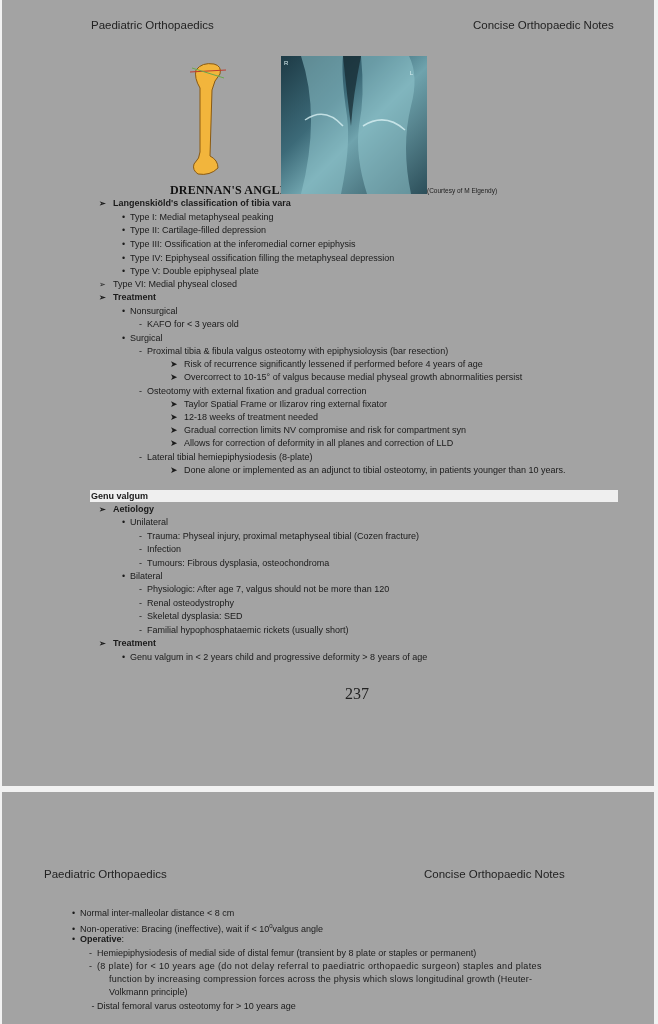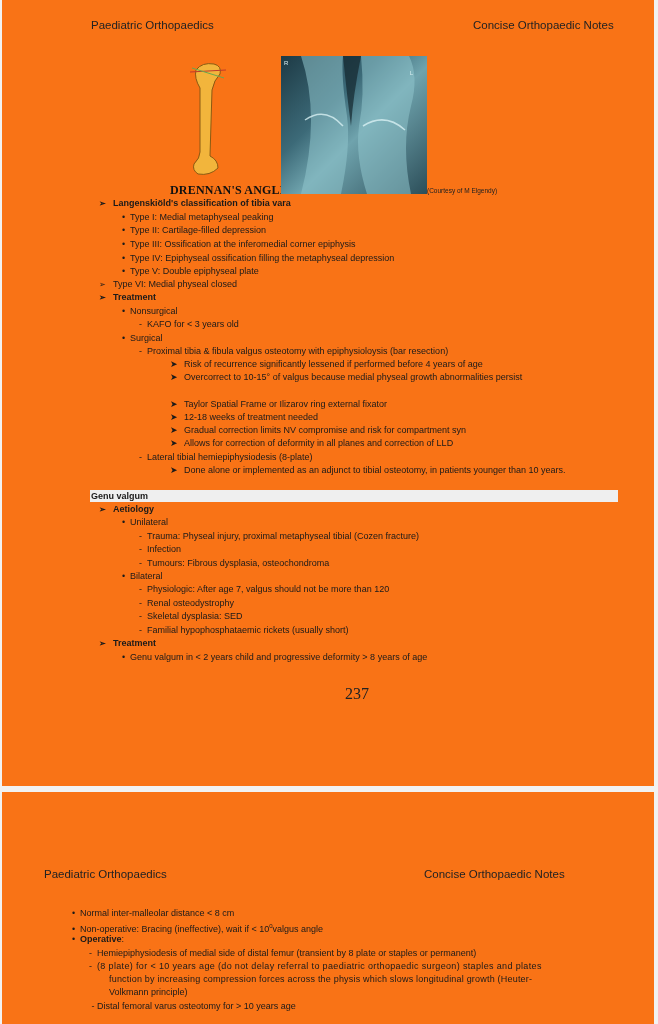--- a/index.html
+++ b/index.html
@@ -4,21 +4,21 @@
 <style>
   html, body { margin: 0; padding: 0; }
   body {
     width: 658px; height: 1024px; overflow: hidden;
     background: #f2f2f2;
     font-family: "Liberation Sans", sans-serif;
     color: #222;
     position: relative;
   }
   .page {
-    position: absolute; background: #f97316;
+    position: absolute; background: #a3a3a3;
   }
   #page1 { left: 2px; top: 0; width: 652px; height: 786px; }
   #page2 { left: 2px; top: 792px; width: 652px; height: 240px; }
   .hdr { position: absolute; font-size: 11.5px; color: #222; }
   .abs { position: absolute; white-space: nowrap; font-size: 9px; line-height: 13px; color: #1a1a1a; }
   .b { font-weight: bold; }
   .arrow { display: inline-block; width: 14px; font-size: 8px; }
   .bullet { display: inline-block; width: 8px; font-size: 9px; }
   .dash { display: inline-block; width: 8px; }
   .chev { display: inline-block; width: 14px; font-size: 9px; }
@@ -70,20 +70,21 @@
   <div class="abs" style="left:120px; top:265px;"><span class="bullet">•</span><span>Type V:  Double epiphyseal plate</span></div>
   <div class="abs" style="left:97px; top:278px;"><span class="arrow">➢</span><span>Type VI: Medial physeal closed</span></div>
 
   <div class="abs b" style="left:97px; top:291px;"><span class="arrow">➢</span><span>Treatment</span></div>
   <div class="abs" style="left:120px; top:305px;"><span class="bullet">•</span><span>Nonsurgical</span></div>
   <div class="abs" style="left:137px; top:318px;"><span class="dash">-</span><span>KAFO for &lt; 3 years old</span></div>
   <div class="abs" style="left:120px; top:332px;"><span class="bullet">•</span><span>Surgical</span></div>
   <div class="abs" style="left:137px; top:345px;"><span class="dash">-</span><span>Proximal tibia &amp; fibula valgus osteotomy with epiphysioloysis (bar resection)</span></div>
   <div class="abs" style="left:168px; top:358px;"><span class="chev">➤</span><span>Risk of recurrence significantly lessened if performed before 4 years of age</span></div>
   <div class="abs" style="left:168px; top:371px;"><span class="chev">➤</span><span>Overcorrect to 10-15° of valgus because medial physeal growth abnormalities persist</span></div>
+  <div class="abs" style="left:137px; top:385px;"><span class="dash">-</span><span>Osteotomy with external fixation and gradual correction</span></div>
   <div class="abs" style="left:168px; top:398px;"><span class="chev">➤</span><span>Taylor Spatial Frame or Ilizarov ring external fixator</span></div>
   <div class="abs" style="left:168px; top:411px;"><span class="chev">➤</span><span>12-18 weeks of treatment needed</span></div>
   <div class="abs" style="left:168px; top:424px;"><span class="chev">➤</span><span>Gradual correction limits NV compromise and risk for compartment syn</span></div>
   <div class="abs" style="left:168px; top:437px;"><span class="chev">➤</span><span>Allows for correction of deformity in all planes and correction of LLD</span></div>
   <div class="abs" style="left:137px; top:451px;"><span class="dash">-</span><span>Lateral tibial hemiepiphysiodesis (8-plate)</span></div>
   <div class="abs" style="left:168px; top:464px;"><span class="chev">➤</span><span>Done alone or implemented as an adjunct to tibial osteotomy, in patients younger than 10 years.</span></div>
 
   <div class="section-bar"></div>
   <div class="abs b" style="left:89px; top:490px;">Genu valgum</div>
   <div class="abs b" style="left:97px; top:503px;"><span class="arrow">➢</span><span>Aetiology</span></div>

